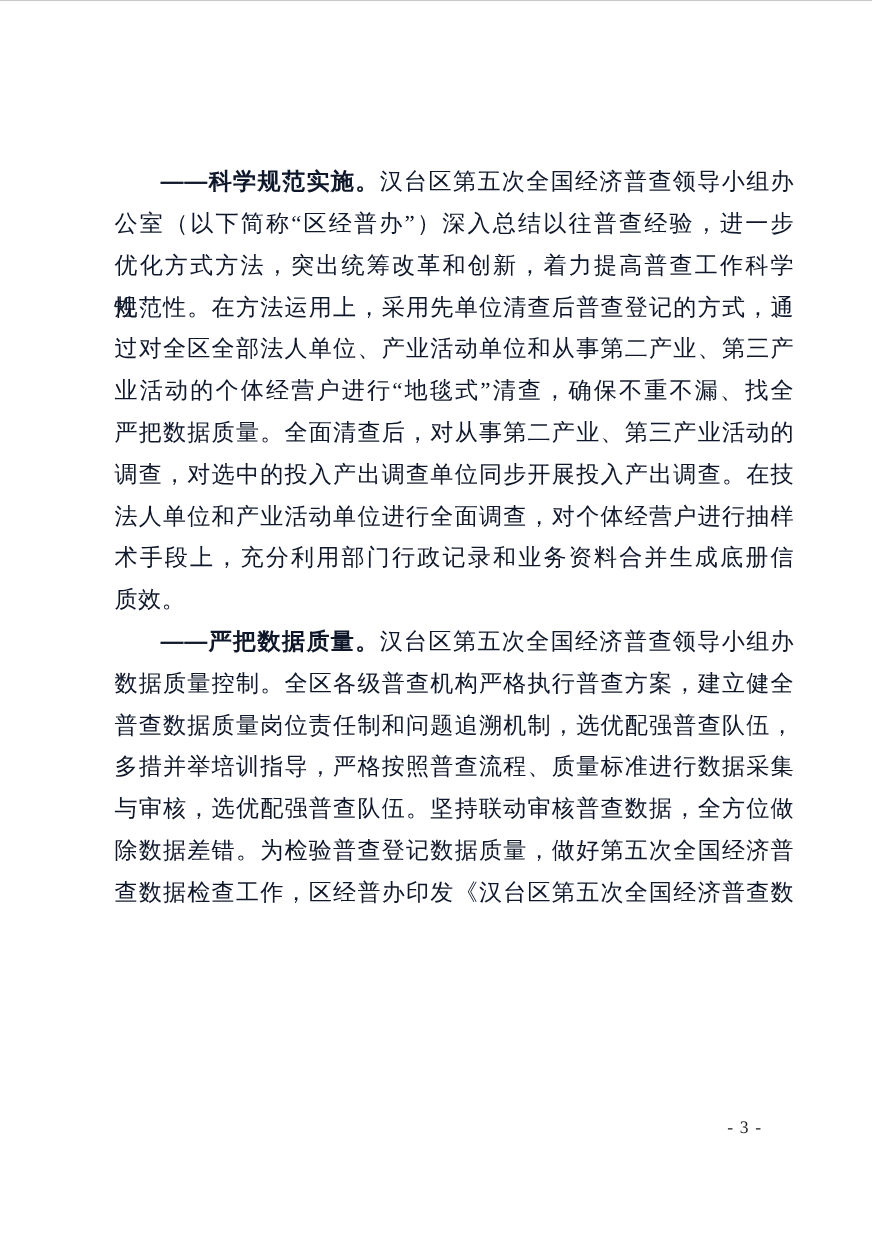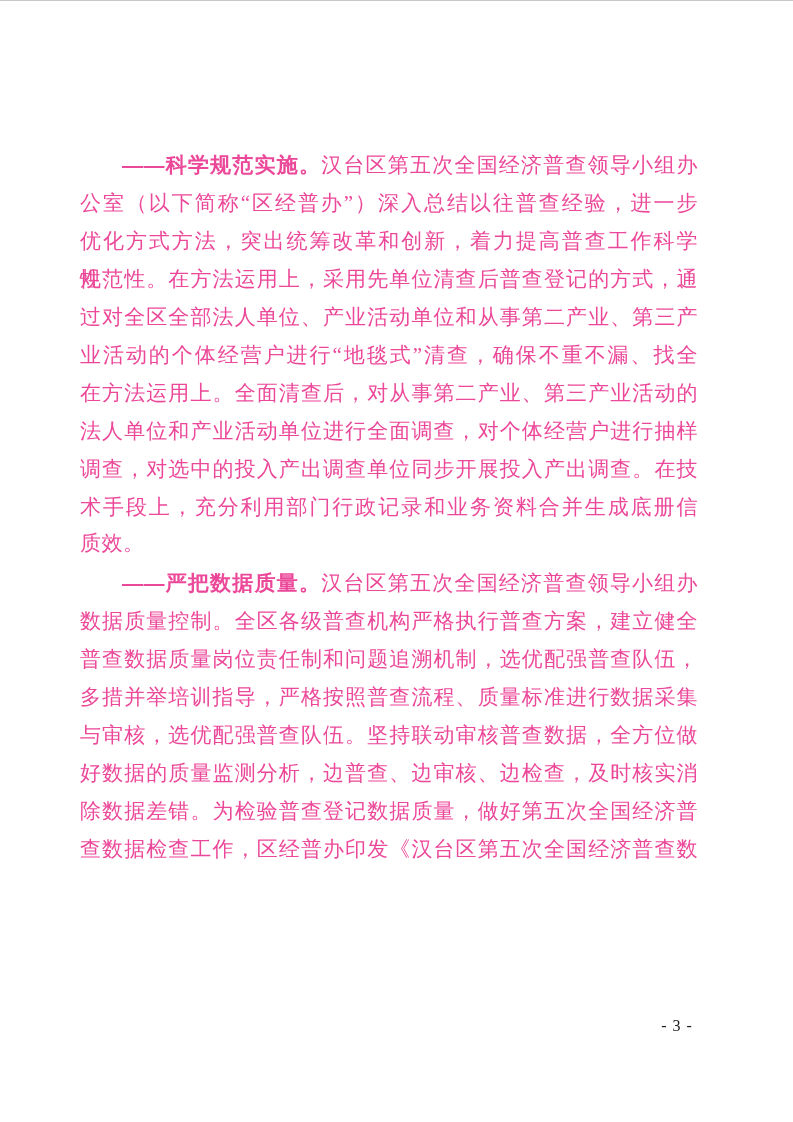--- a/index.html
+++ b/index.html
@@ -11,40 +11,39 @@
     overflow: hidden;
   }
   .scan-edge {
     position: absolute;
     top: 0; left: 0;
     width: 793px; height: 1px;
     background: #c9c9c9;
   }
   .text-block {
     position: absolute;
-    left: 80px;
+    left: 104px;
     top: 146px;
     width: 618px;
-    color: #ec4899;
+    color: #0f172a;
   }
   .line {
     font-size: 21px;
     line-height: 38px;
     height: 38px;
     text-align: justify;
     text-align-last: justify;
     -moz-text-align-last: justify;
     letter-spacing: 0.5px;
   }
   .line.first {
     text-indent: 42px;
   }
   .line.tail {
     text-align-last: left;
-    font-family: Liberation Mono, monospace;
     -moz-text-align-last: left;
   }
   .bold-head {
     font-family: "Liberation Sans", "DejaVu Sans", sans-serif;
     font-weight: 700;
   }
   .page-number {
     position: absolute;
     top: 1012px;
     left: 645px;
@@ -65,33 +64,32 @@
 
 <div class="text-block">
 
   <div>
     <div class="line first"><span class="bold-head">——科学规范实施。</span><span>汉台区第五次全国经济普查领导小组办</span></div>
     <div class="line">公室（以下简称“区经普办”）深入总结以往普查经验，进一步</div>
     <div class="line">优化方式方法，突出统筹改革和创新，着力提高普查工作科学性、</div>
     <div class="line">规范性。在方法运用上，采用先单位清查后普查登记的方式，通</div>
     <div class="line">过对全区全部法人单位、产业活动单位和从事第二产业、第三产</div>
     <div class="line">业活动的个体经营户进行“地毯式”清查，确保不重不漏、找全</div>
-    <div class="line">在方法运用上。全面清查后，对从事第二产业、第三产业活动的</div>
+    <div class="line">严把数据质量。全面清查后，对从事第二产业、第三产业活动的</div>
+    <div class="line">调查，对选中的投入产出调查单位同步开展投入产出调查。在技</div>
     <div class="line">法人单位和产业活动单位进行全面调查，对个体经营户进行抽样</div>
-    <div class="line">调查，对选中的投入产出调查单位同步开展投入产出调查。在技</div>
     <div class="line">术手段上，充分利用部门行政记录和业务资料合并生成底册信</div>
     <div class="line tail">质效。</div>
   </div>
 
   <div>
     <div class="line first"><span class="bold-head">——严把数据质量。</span><span>汉台区第五次全国经济普查领导小组办</span></div>
     <div class="line">数据质量控制。全区各级普查机构严格执行普查方案，建立健全</div>
     <div class="line">普查数据质量岗位责任制和问题追溯机制，选优配强普查队伍，</div>
     <div class="line">多措并举培训指导，严格按照普查流程、质量标准进行数据采集</div>
     <div class="line">与审核，选优配强普查队伍。坚持联动审核普查数据，全方位做</div>
-    <div class="line">好数据的质量监测分析，边普查、边审核、边检查，及时核实消</div>
     <div class="line">除数据差错。为检验普查登记数据质量，做好第五次全国经济普</div>
     <div class="line">查数据检查工作，区经普办印发《汉台区第五次全国经济普查数</div>
   </div>
 
 </div>
 
 <div class="page-number">- 3 -</div>
 
 </body></html>

